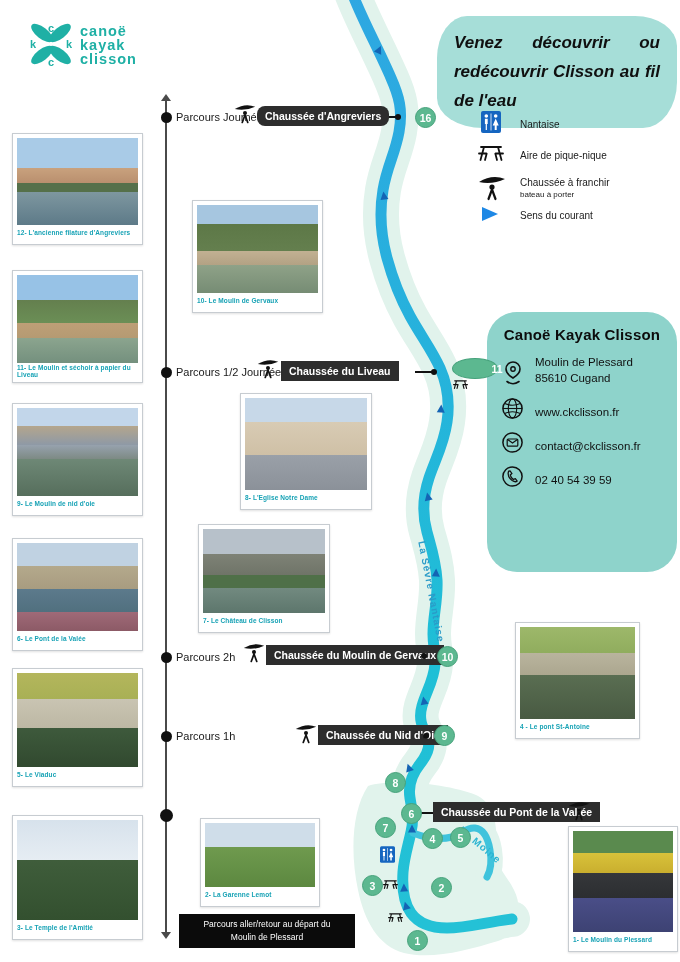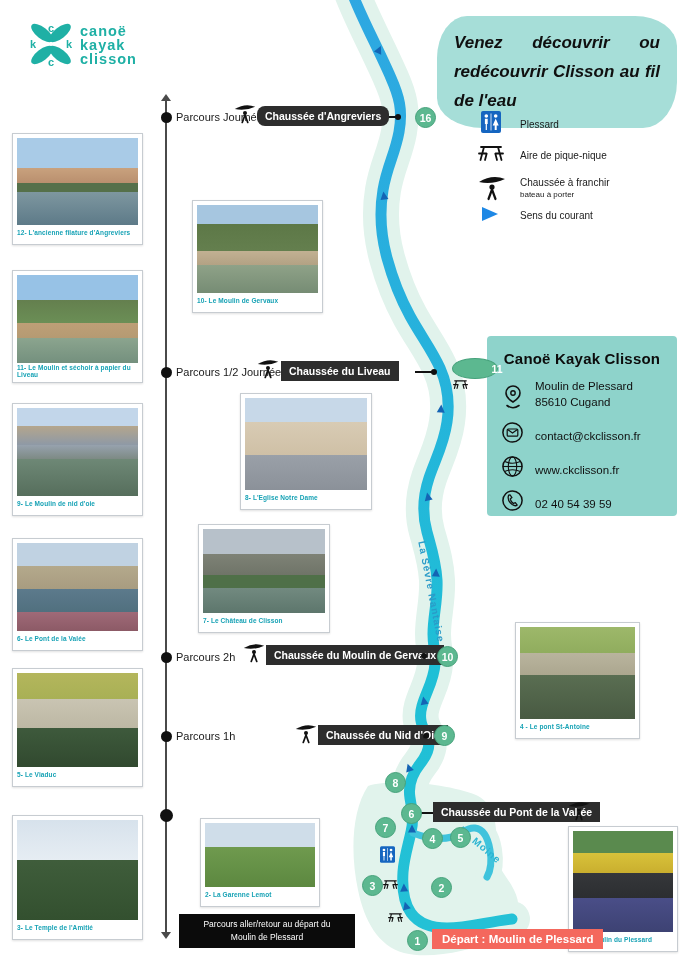--- a/index.html
+++ b/index.html
@@ -43,21 +43,21 @@
       color:#fff;font-weight:bold;font-size:10.5px;display:flex;align-items:center;justify-content:center;z-index:6;box-sizing:border-box;}
   
   .blob{position:absolute;left:437px;top:16px;width:240px;background:#a6ded8;padding:12px 17px;box-sizing:border-box;
         border-radius:30px 42px 34px 46px / 42px 30px 46px 30px;z-index:2;}
   .blob p{margin:0;font-size:17px;font-weight:bold;color:#101010;line-height:1.72;text-align:justify;font-style:italic;}
   
   .leg-label{position:absolute;font-size:10px;color:#1a1a1a;z-index:3;white-space:nowrap;}
   .leg-sub{position:absolute;font-size:8px;color:#1a1a1a;z-index:3;white-space:nowrap;}
   .icon{position:absolute;z-index:5;line-height:0;}
   
-  .contact{position:absolute;left:487px;top:312px;width:190px;height:180px;background:#8ed3cb;border-radius:4px;z-index:2;box-sizing:border-box;padding:14px 14px;margin-top:24px;}
+  .contact{position:absolute;left:487px;top:312px;width:190px;height:260px;background:#8ed3cb;border-radius:30px;z-index:2;box-sizing:border-box;padding:14px 14px;}
   .contact h2{margin:0 0 12px 0;font-size:15px;color:#0c0c0c;text-align:center;letter-spacing:.2px;}
   .crow{display:flex;align-items:flex-end;margin-bottom:11px;}
   .crow .cicon{width:26px;flex:0 0 26px;line-height:0;}
   .crow .ctxt{font-size:11.5px;color:#101010;line-height:1.35;margin-left:8px;}
   
   .rlabel{position:absolute;font-size:10px;font-weight:bold;letter-spacing:1px;z-index:2;white-space:nowrap;}
   
   .logo-words{position:absolute;left:80px;top:25px;z-index:2;color:#1fb0a5;font-weight:bold;font-size:14.5px;
               line-height:.95;letter-spacing:1px;}
   .depart{position:absolute;left:432px;top:929px;background:#f4685d;color:#fff;font-weight:bold;font-size:11.5px;
@@ -147,21 +147,21 @@
   <div class="icon" style="left:481px;top:111px;">
     <svg width="20" height="22" viewBox="0 0 20 22">
       <rect width="20" height="22" rx="2" fill="#1565c0"></rect>
       <line x1="10" y1="2.5" x2="10" y2="19.5" stroke="#fff" stroke-width="0.8"></line>
       <circle cx="5.3" cy="5" r="1.8" fill="#fff"></circle>
       <path d="M3.9 7.8 h2.8 v5.2 h-0.8 v6 h-1.2 v-6 h-0.8 Z" fill="#fff"></path>
       <circle cx="14.7" cy="5" r="1.8" fill="#fff"></circle>
       <path d="M14.7 7.4 l3 7.2 h-2 v4.4 h-2 v-4.4 h-2 Z" fill="#fff"></path>
     </svg>
   </div>
-  <div class="leg-label" style="left:520px;top:119px;">Plessard</div>
+  <div class="leg-label" style="left:520px;top:119px;">Nantaise</div>
 
   <div class="icon" style="left:478px;top:143px;">
     <svg width="26" height="19" viewBox="0 0 26 19">
       <path d="M3 4 H23 M6 4 L2.5 17 M20 4 L23.5 17 M8 10.5 H1 M18 10.5 H25 M8.7 10.5 L7 17 M17.3 10.5 L19 17" stroke="#111" stroke-width="1.8" fill="none" stroke-linecap="round"></path>
     </svg>
   </div>
   <div class="leg-label" style="left:520px;top:150px;">Aire de pique-nique</div>
 
   <div class="icon" style="left:477px;top:173px;">
     <svg width="30" height="28" viewBox="0 0 30 28">
@@ -192,36 +192,36 @@
       </span>
       <span class="ctxt">
         <span>Moulin de Plessard</span><br>
         <span>85610 Cugand</span>
       </span>
     </div>
     <div class="crow">
       <span class="cicon">
         <svg width="23" height="23" viewBox="0 0 23 23">
           <circle cx="11.5" cy="11.5" r="9.6" fill="none" stroke="#111" stroke-width="1.5"></circle>
-          <rect x="6.2" y="8" width="10.6" height="7.2" rx="1" fill="none" stroke="#111" stroke-width="1.2"></rect>
-          <path d="M6.6 8.5 L11.5 12 L16.4 8.5" fill="none" stroke="#111" stroke-width="1.2"></path>
+          <ellipse cx="11.5" cy="11.5" rx="4.2" ry="9.6" fill="none" stroke="#111" stroke-width="1.1"></ellipse>
+          <line x1="2" y1="11.5" x2="21" y2="11.5" stroke="#111" stroke-width="1.1"></line>
+          <path d="M3.6 6.6 q7.9 3.2 15.8 0 M3.6 16.4 q7.9 -3.2 15.8 0" fill="none" stroke="#111" stroke-width="1.1"></path>
         </svg>
       </span>
-      <span class="ctxt">contact@ckclisson.fr</span>
+      <span class="ctxt">www.ckclisson.fr</span>
     </div>
     <div class="crow">
       <span class="cicon">
         <svg width="23" height="23" viewBox="0 0 23 23">
           <circle cx="11.5" cy="11.5" r="9.6" fill="none" stroke="#111" stroke-width="1.5"></circle>
-          <ellipse cx="11.5" cy="11.5" rx="4.2" ry="9.6" fill="none" stroke="#111" stroke-width="1.1"></ellipse>
-          <line x1="2" y1="11.5" x2="21" y2="11.5" stroke="#111" stroke-width="1.1"></line>
-          <path d="M3.6 6.6 q7.9 3.2 15.8 0 M3.6 16.4 q7.9 -3.2 15.8 0" fill="none" stroke="#111" stroke-width="1.1"></path>
+          <rect x="6.2" y="8" width="10.6" height="7.2" rx="1" fill="none" stroke="#111" stroke-width="1.2"></rect>
+          <path d="M6.6 8.5 L11.5 12 L16.4 8.5" fill="none" stroke="#111" stroke-width="1.2"></path>
         </svg>
       </span>
-      <span class="ctxt">www.ckclisson.fr</span>
+      <span class="ctxt">contact@ckclisson.fr</span>
     </div>
     <div class="crow">
       <span class="cicon">
         <svg width="23" height="23" viewBox="0 0 23 23">
           <circle cx="11.5" cy="11.5" r="9.6" fill="none" stroke="#111" stroke-width="1.5"></circle>
           <path d="M7.6 6.2 q-1.8 5.4 3.6 9.3 q3.2 2.2 5 .6 l-1.9-2.5 l-1.9 .9 q-2.7-2.1-3.2-4.6 l1.7-1.3 l-1.7-2.6 Z" fill="none" stroke="#111" stroke-width="1.3" stroke-linejoin="round"></path>
         </svg>
       </span>
       <span class="ctxt">02 40 54 39 59</span>
     </div>
@@ -288,21 +288,20 @@
   <div class="cline" style="left:421px;top:812px;width:14px;"></div>
   <div class="cbox" style="left:433px;top:802px;">Chaussée du Pont de la Vallée</div>
   <div class="carry" style="left:567px;top:799px;">
     <svg width="24" height="22" viewBox="0 0 30 28">
         <path d="M2 9 Q15 1 28 6 Q15 12 2 9 Z" fill="#111"></path>
         <circle cx="15" cy="14" r="2.6" fill="#111"></circle>
         <path d="M15 16.5 L11.5 26 M15 16.5 L18.5 26" stroke="#111" stroke-width="2.2" stroke-linecap="round"></path>
       </svg>
   </div>
 
-  <div class="depart">Départ : Moulin de Plessard</div>
 
   <div class="icon" style="left:453px;top:378px;">
     <svg width="15" height="12" viewBox="0 0 26 19">
         <path d="M3 4 H23 M6 4 L2.5 17 M20 4 L23.5 17 M8 10.5 H1 M18 10.5 H25 M8.7 10.5 L7 17 M17.3 10.5 L19 17" stroke="#111" stroke-width="2" fill="none" stroke-linecap="round"></path>
       </svg>
   </div>
   <div class="icon" style="left:380px;top:846px;">
     <svg width="15" height="17" viewBox="0 0 20 22">
         <rect width="20" height="22" rx="2" fill="#1565c0"></rect>
         <line x1="10" y1="2.5" x2="10" y2="19.5" stroke="#fff" stroke-width="0.8"></line>

